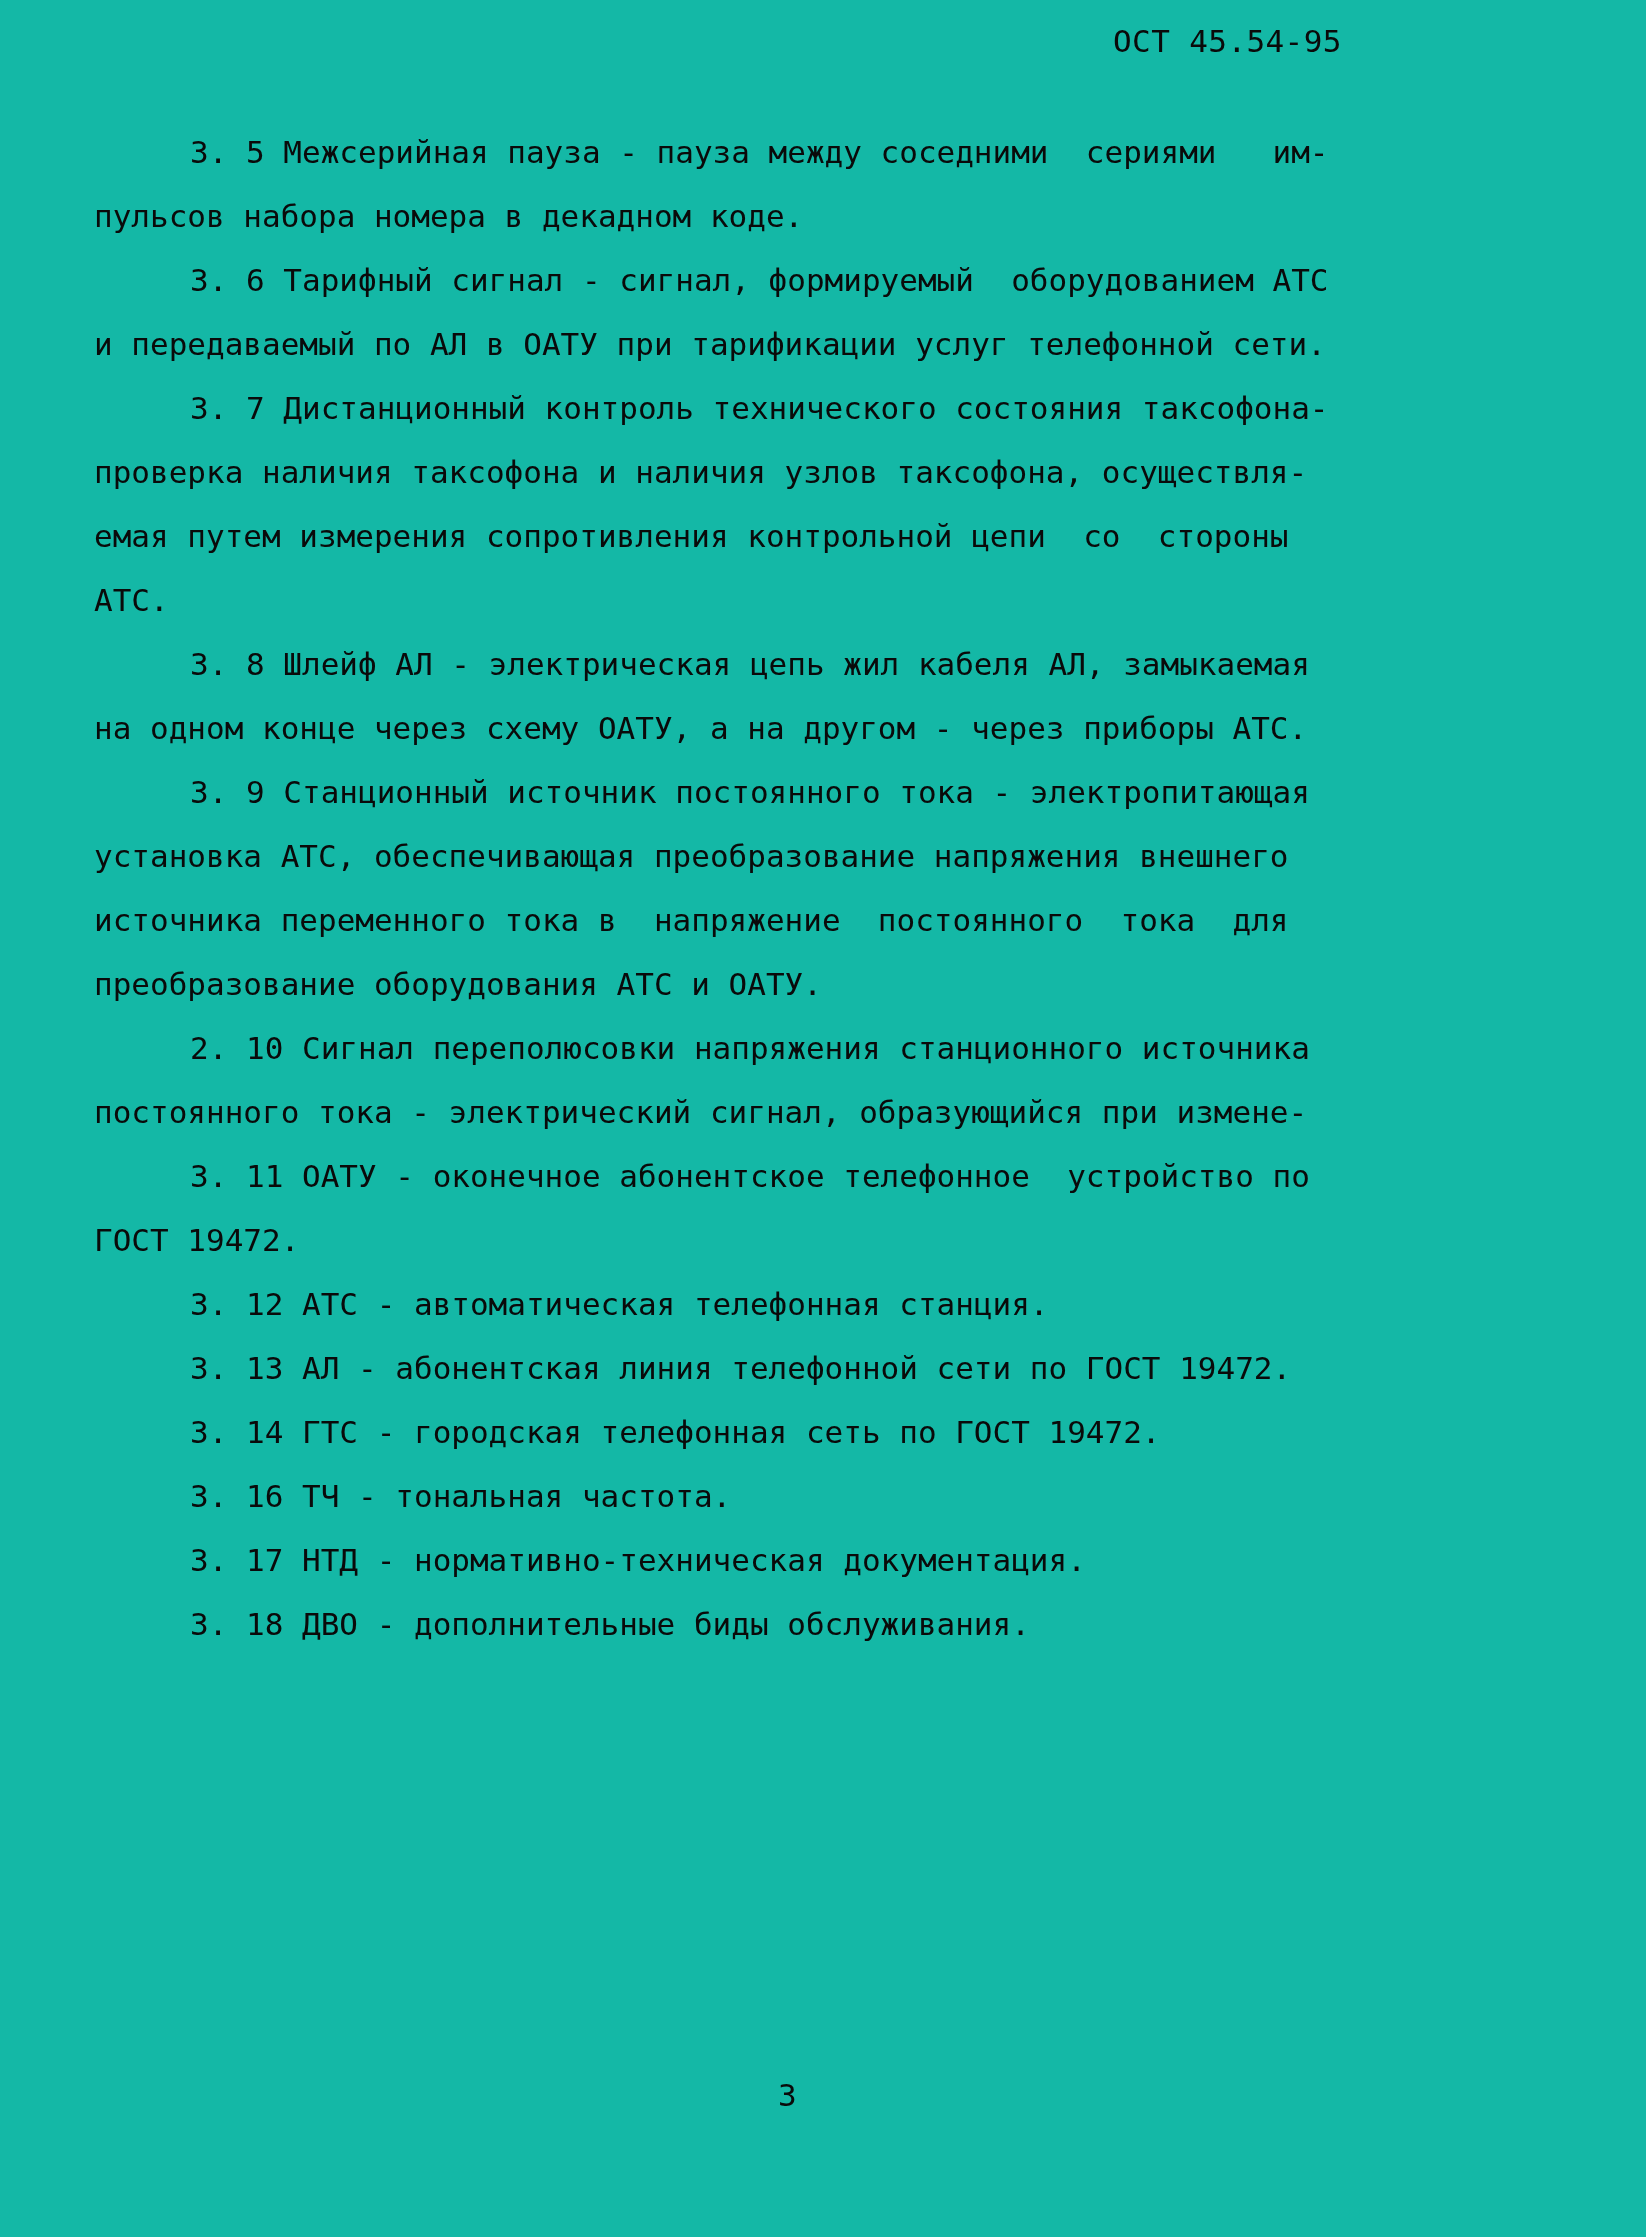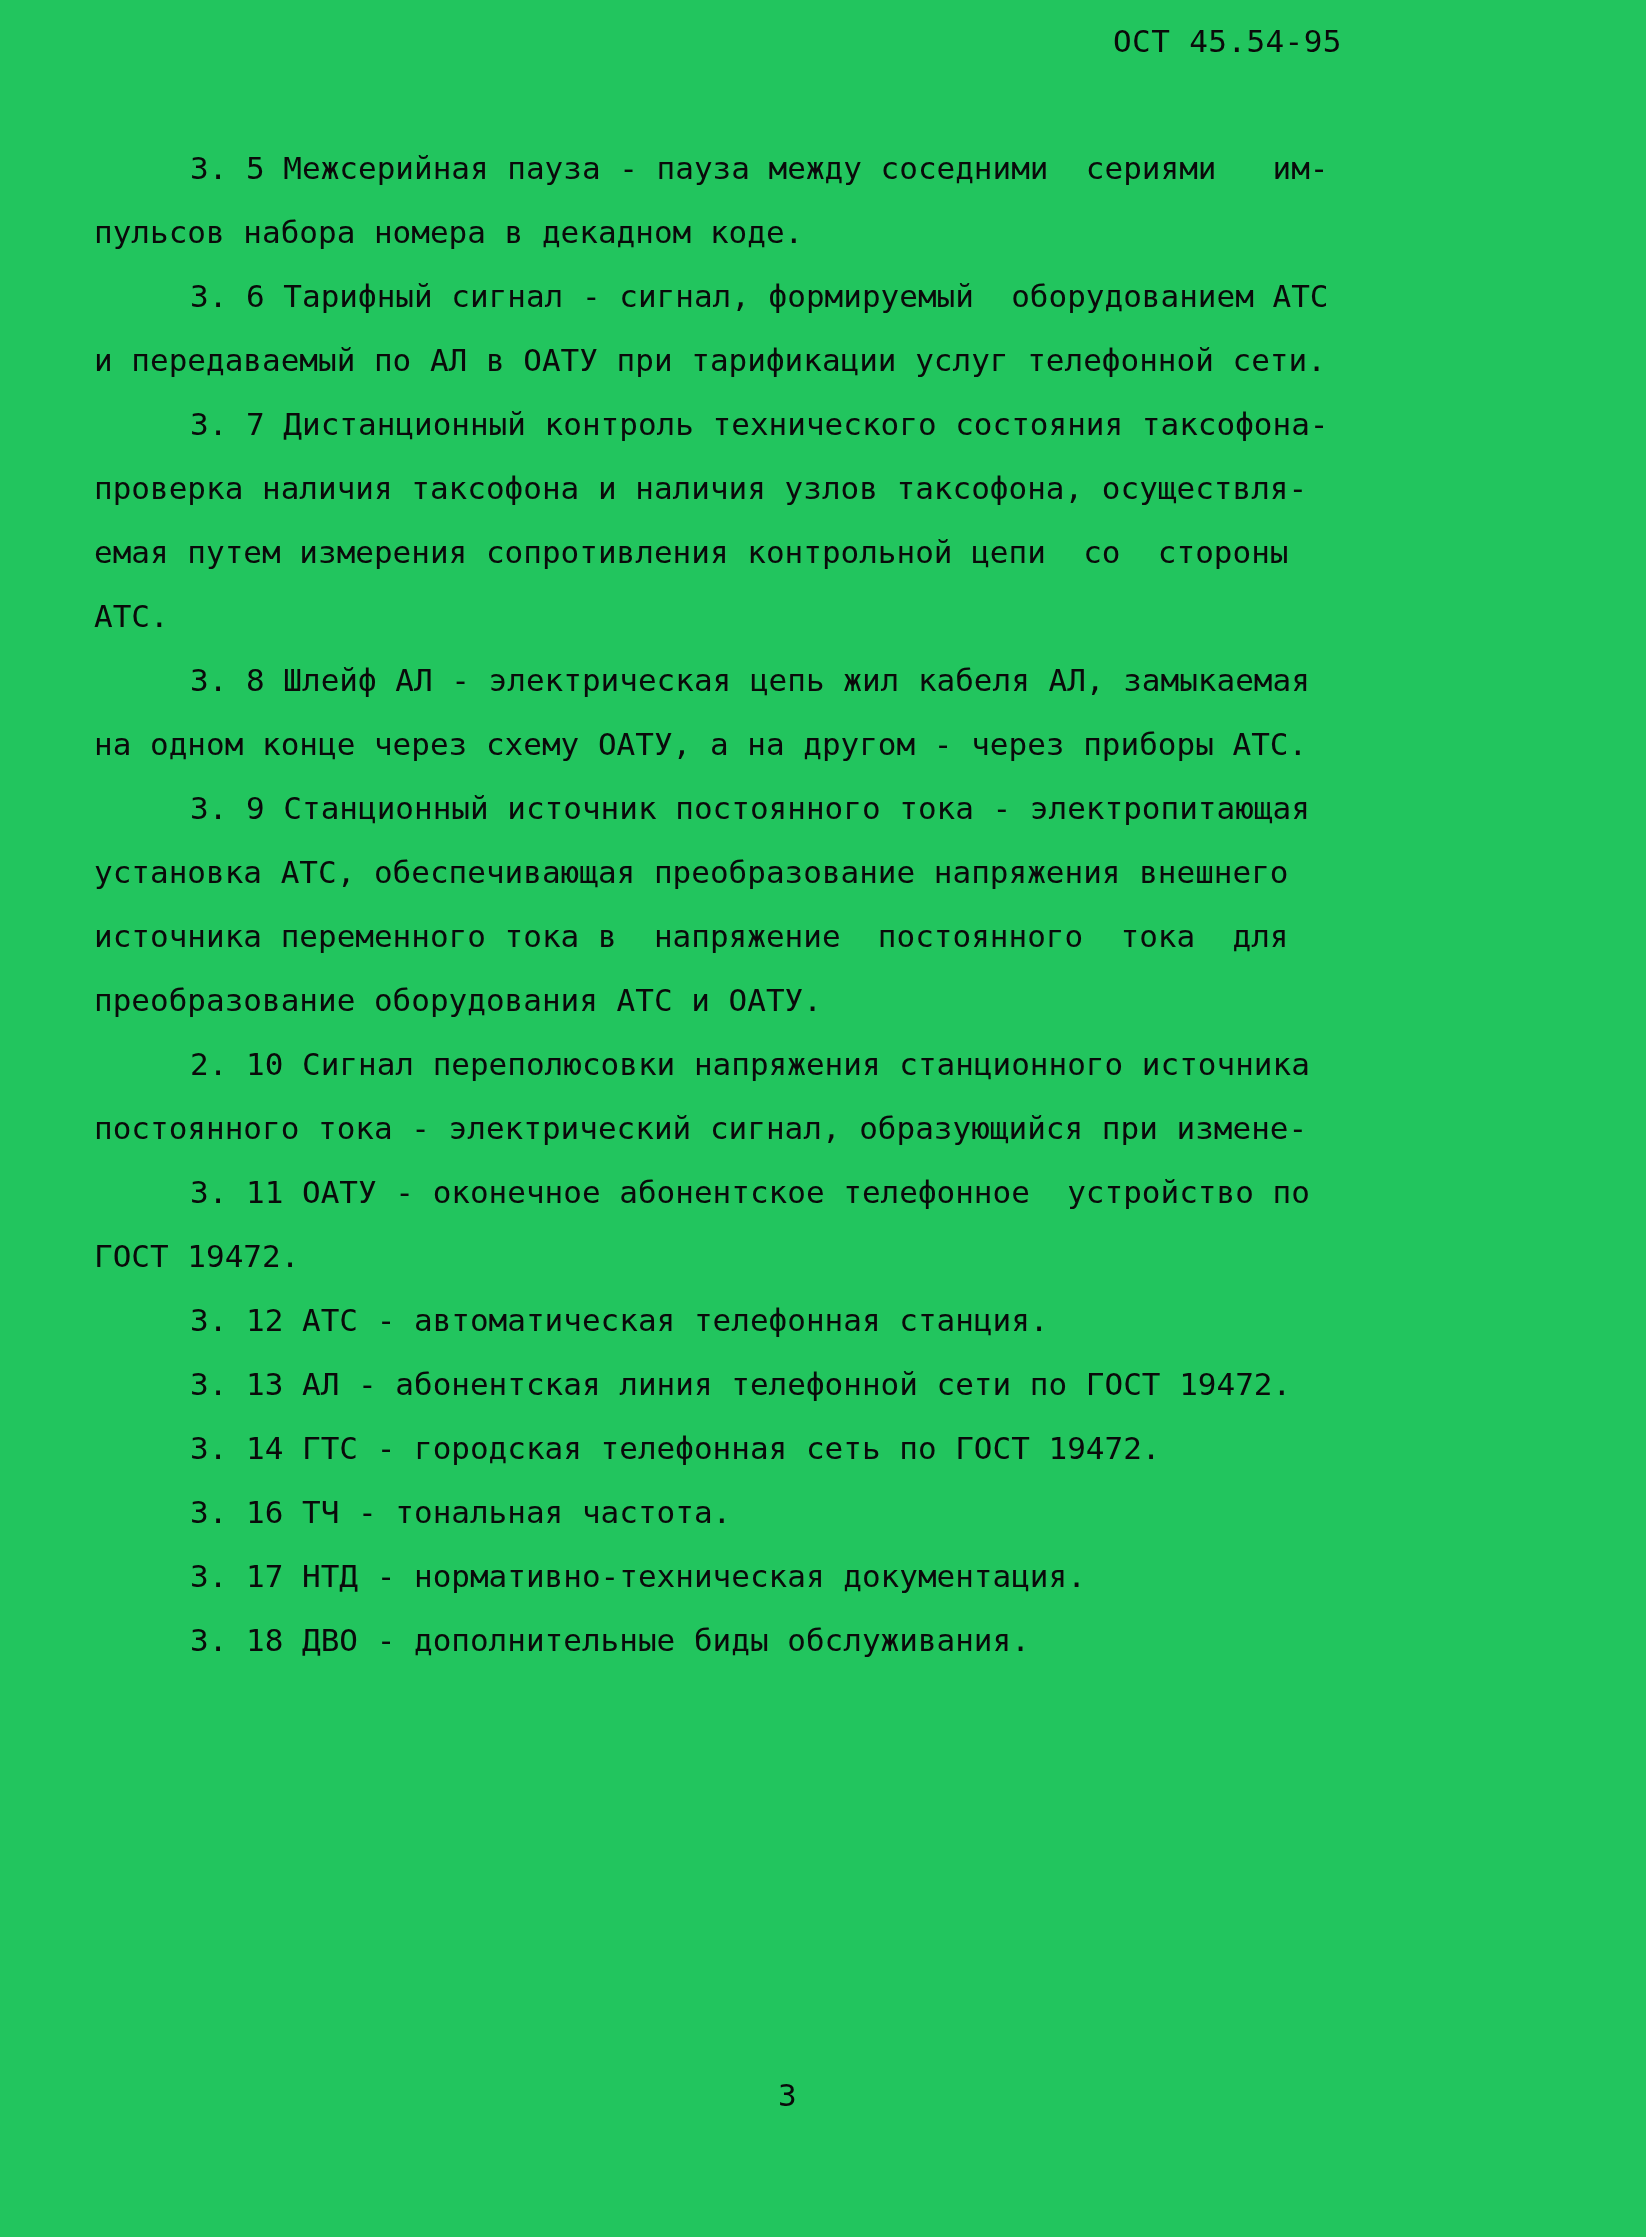--- a/index.html
+++ b/index.html
@@ -4,38 +4,38 @@
 <style>
   html, body {
     margin: 0;
     padding: 0;
     background: #ffffff;
   }
   .page {
     position: relative;
     width: 1647px;
     height: 2237px;
-    background: #22c55e;
+    background: #14b8a6;
     color: #0a0a0a;
     font-family: "DejaVu Sans Mono", "Liberation Mono", monospace;
     overflow: hidden;
   }
   .doc-header {
     position: absolute;
     left: 1113px;
     top: 9px;
     font-size: 31px;
     line-height: 64px;
     letter-spacing: 0.4px;
     white-space: pre;
   }
   .text-block {
     position: absolute;
     left: 94px;
-    top: 136px;
+    top: 120px;
     width: 1325px;
   }
   .line {
     font-size: 31px;
     line-height: 64px;
     height: 64px;
     white-space: pre;
   }
   .line.first {
     padding-left: 96px;

